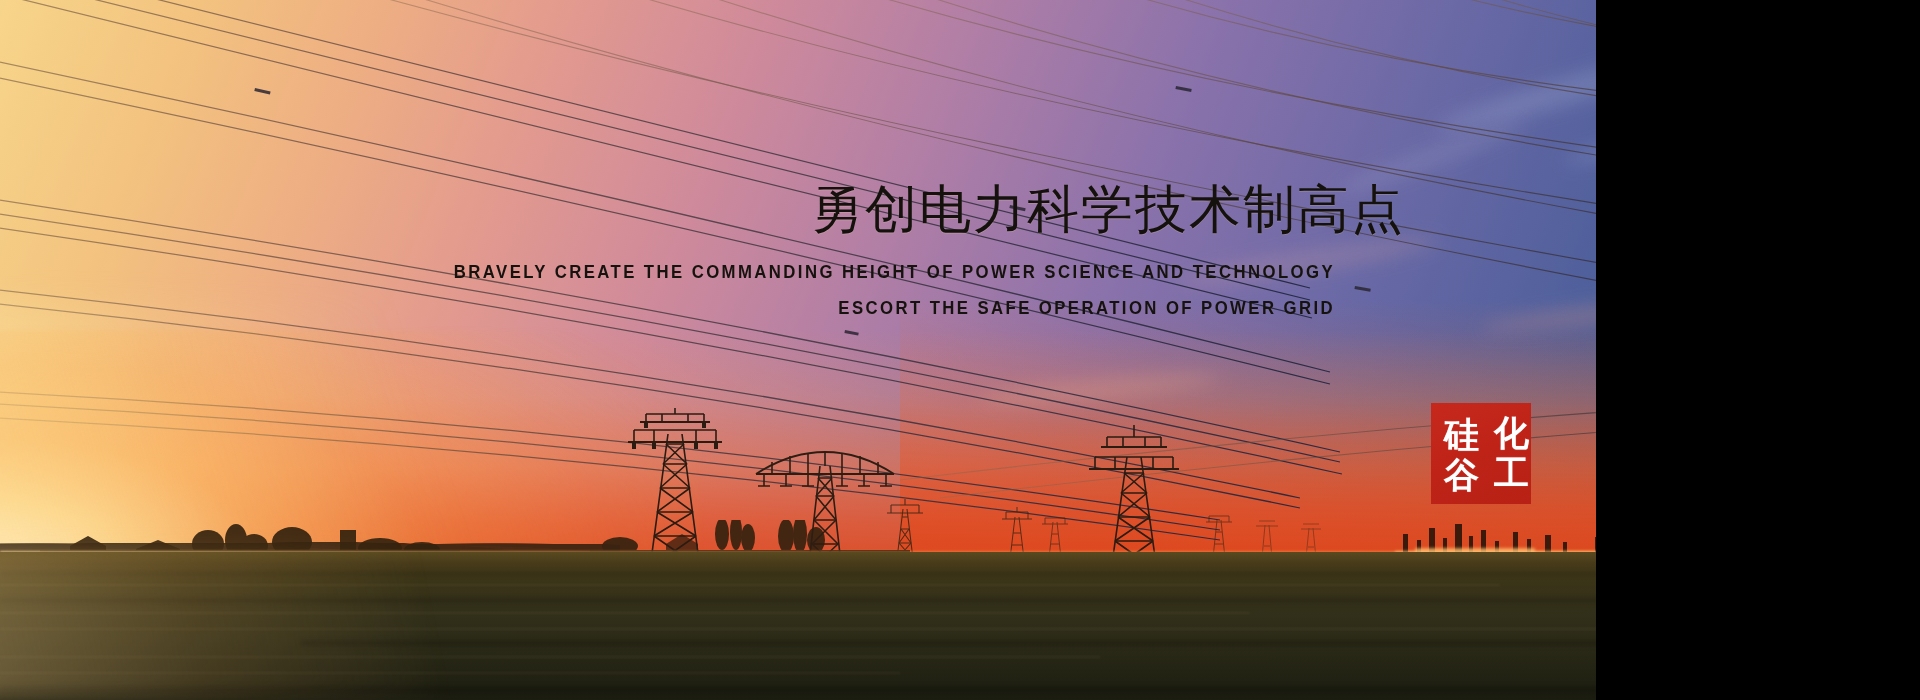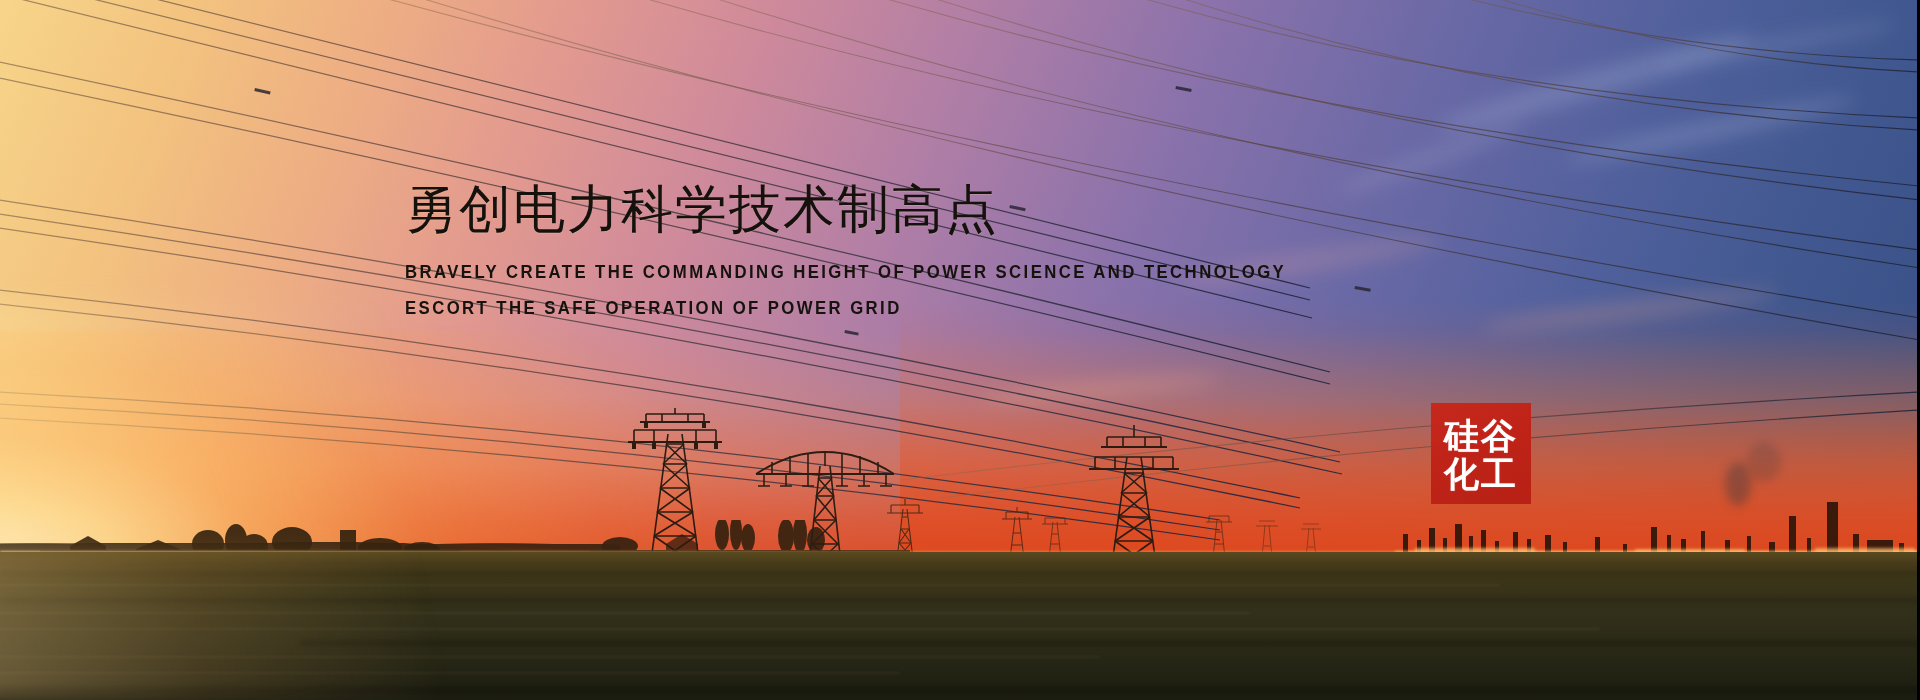--- a/index.html
+++ b/index.html
@@ -1,23 +1,24 @@
 <!DOCTYPE html>
 <html lang="zh"><head>
 <meta charset="utf-8">
 <title>Banner</title>
 <style>
   html,body{margin:0;padding:0;background:#000;}
   body{font-family:"Liberation Sans","DejaVu Sans",sans-serif;}
 
   .banner{
     position:relative;
-    width:1917px;height:700px;
+    width:1596px;height:700px;
     overflow:hidden;
     background:#111;
+    text-align:right;
   }
 
   
   .sky{
     position:absolute;left:0;top:0;width:1920px;height:566px;
     background:
       linear-gradient(112deg,
         #f7d58a 0%,
         #f3c37f 9%,
         #eeae83 18%,
@@ -157,21 +158,21 @@
   .en-1{margin-top:14px;}
 
   
   .stamp{
     position:absolute;left:1431px;top:403px;width:100px;height:101px;
     background:linear-gradient(155deg,#c6281c 0%,#bf2318 48%,#b82115 100%);
     box-shadow:0 0 0 0 rgba(0,0,0,0);
   }
   .stamp-inner{
     position:absolute;inset:0;
-    display:flex;flex-direction:column;align-items:center;justify-content:center;
+    display:flex;flex-direction:row;align-items:center;justify-content:center;
   }
   .stamp-row{
     color:#fff;
     font-family:"DejaVu Serif","Liberation Serif",serif;
     font-weight:bold;
     font-size:34px;
     line-height:40px;
     letter-spacing:2px;
     text-shadow:0 0 1px rgba(255,255,255,0.5);
   }

